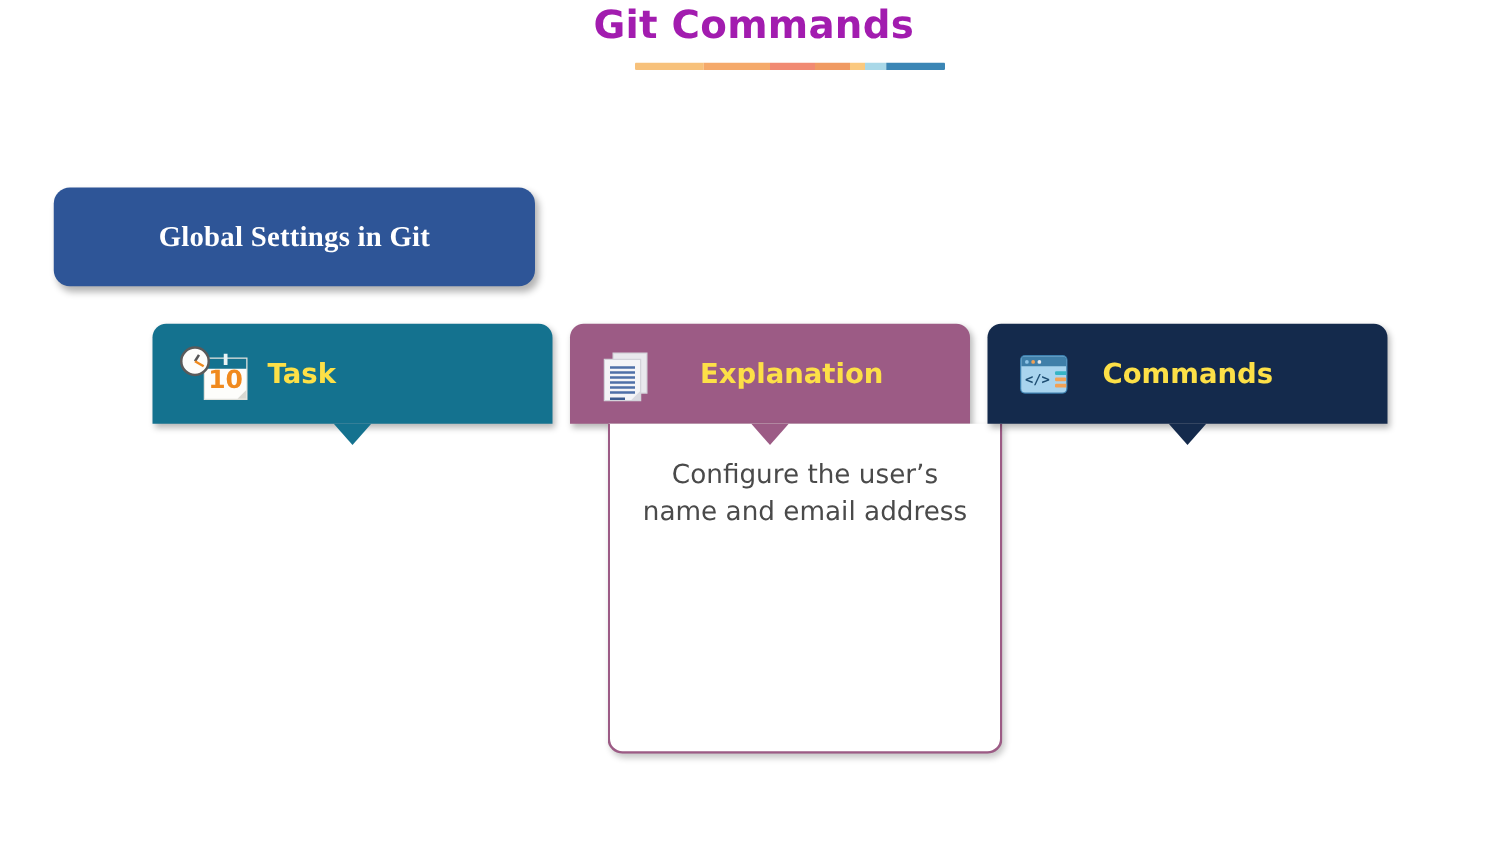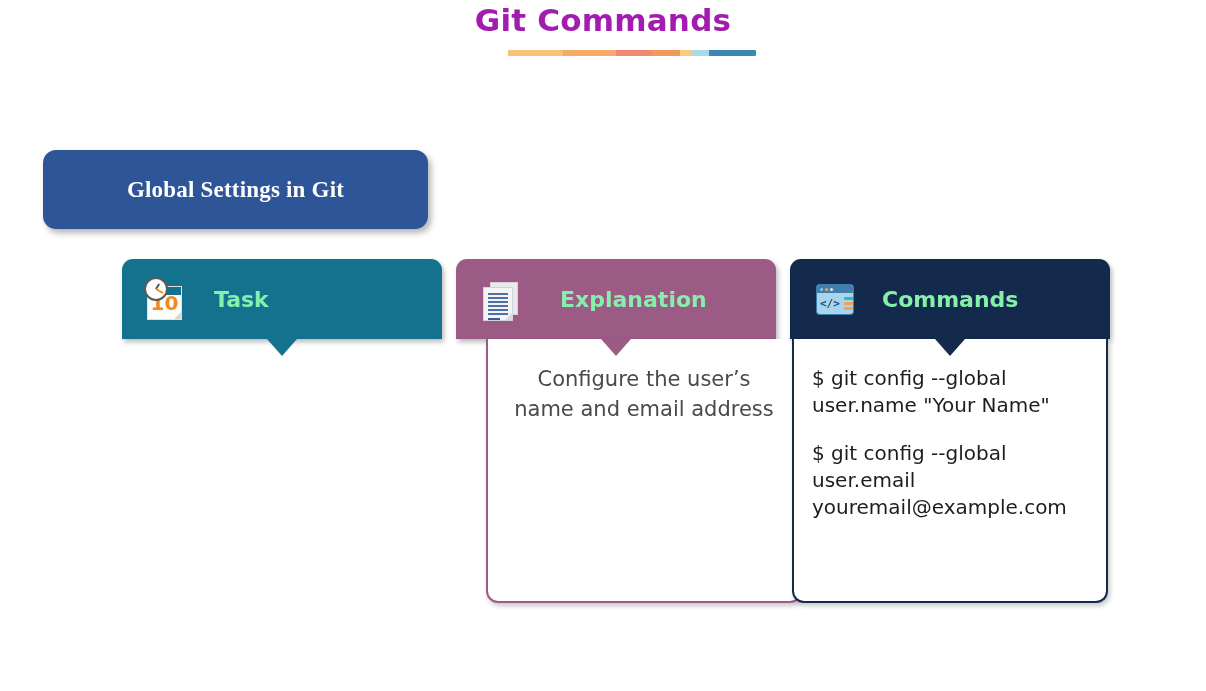--- a/index.html
+++ b/index.html
@@ -86,21 +86,21 @@
     width: 320px;
     height: 80px;
     border-radius: 11px 11px 0 0;
     box-shadow: 2px 3px 5px rgba(0,0,0,0.28);
     display: flex;
     align-items: center;
     box-sizing: border-box;
     padding-left: 22px;
   }
   .card-header-title {
-    color: #86efac;
+    color: #fde047;
     font-size: 22px;
     font-weight: bold;
     font-family: "DejaVu Sans", sans-serif;
     margin-left: 26px;
   }
   .notch {
     position: absolute;
     top: 80px;
     left: 50%;
     margin-left: -15px;
@@ -148,21 +148,21 @@
   .icon-box {
     position: relative;
     width: 44px;
     height: 44px;
     flex: 0 0 44px;
   }
 
   
   .cal {
     position: absolute;
-    left: 4px; top: 10px;
+    left: 20px; top: 10px;
     width: 33px; height: 32px;
     background: #fdfdfb;
     box-shadow: 0 0 0 1px #e2e2dc;
   }
   .cal-top {
     position: absolute; left: 0; top: 0;
     width: 100%; height: 8px;
     background: #14728f;
   }
   .cal-tick {
@@ -368,24 +368,15 @@
               <i style="width:13px;background:#36b4c4"></i>
               <i style="width:9px;background:#f2a154"></i>
               <i style="width:13px;background:#f2a154"></i>
             </span>
           </span>
         </span>
       </span>
       <span class="card-header-title">Commands</span>
     </div>
     <div class="notch" id="notch-2" style="border-top-color: rgb(20, 42, 76);"></div>
-    <div class="card-body" id="body-2" style="border-color: rgb(20, 42, 76);">
-      <div class="body-inner">
-        <div class="body-text-left">
-          <div class="cmd-line">$ git config --global user.name "Your Name"</div>
-          <div class="cmd-gap"></div>
-          <div class="cmd-line">$ git config --global user.email youremail@example.com</div>
-        </div>
-      </div>
-    </div>
   </div>
 
 </div>
 
 </body></html>

